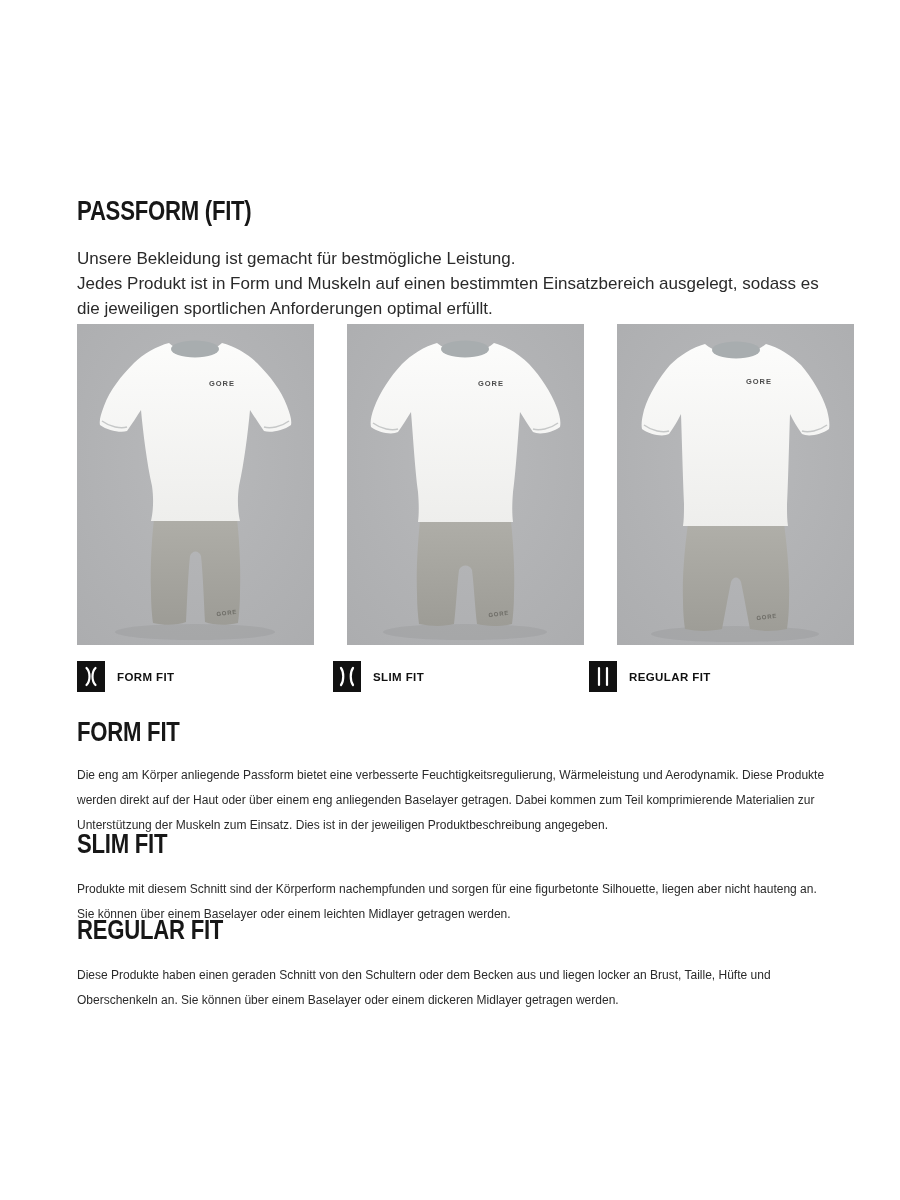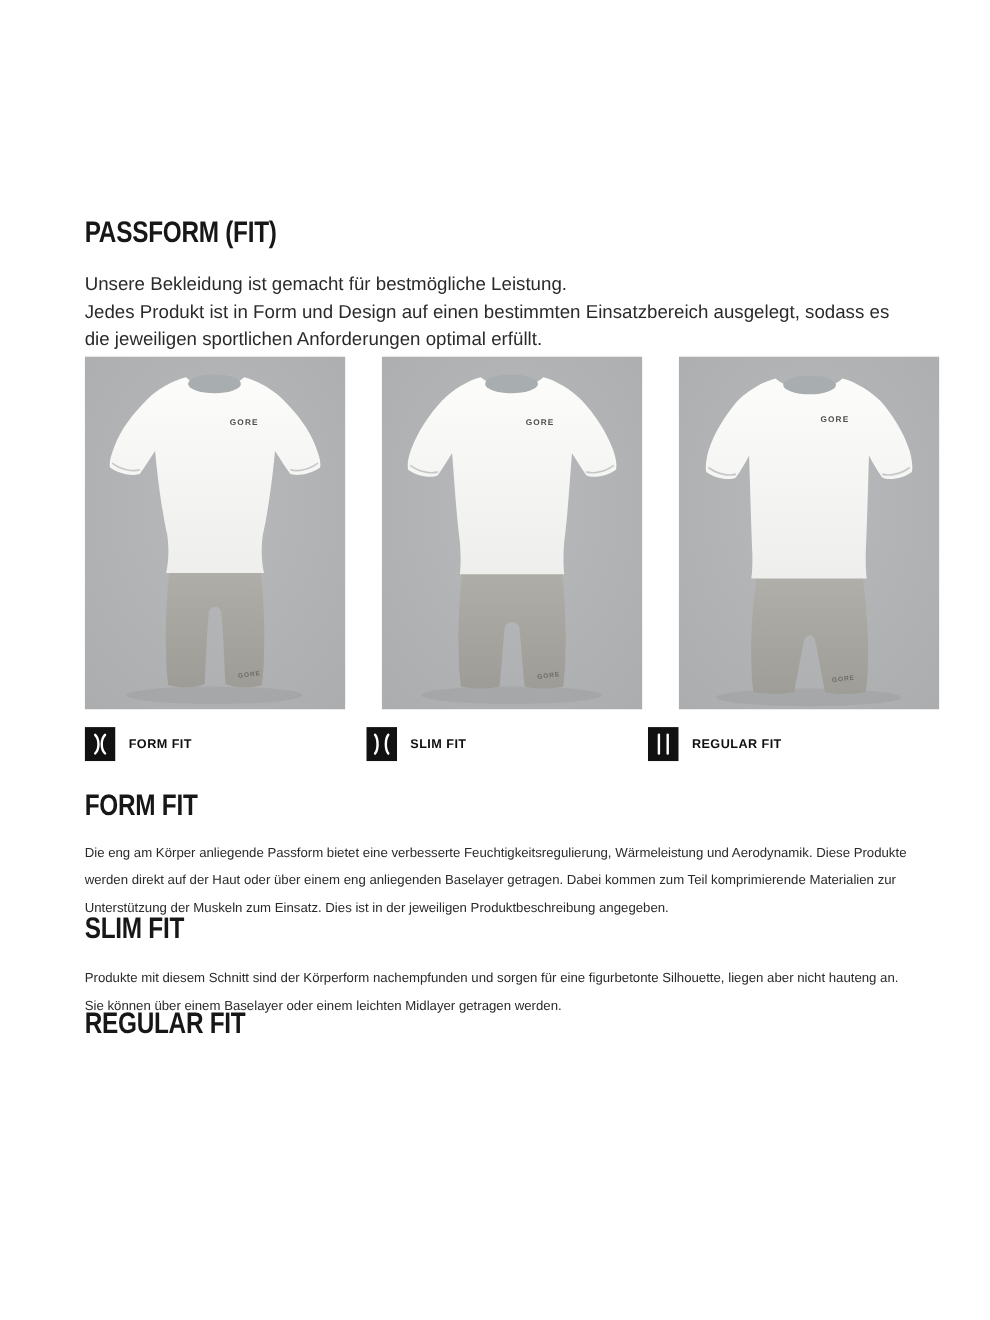--- a/index.html
+++ b/index.html
@@ -43,21 +43,21 @@
 </style>
 </head>
 <body>
 
 <div class="page">
 
   <h1 class="title"><span class="condensed">PASSFORM (FIT)</span></h1>
 
   <div class="intro">
     <div>Unsere Bekleidung ist gemacht für bestmögliche Leistung.</div>
-    <div>Jedes Produkt ist in Form und Design auf einen bestimmten Einsatzbereich ausgelegt, sodass es die jeweiligen sportlichen Anforderungen optimal erfüllt.</div>
+    <div>Jedes Produkt ist in Form und Muskeln auf einen bestimmten Einsatzbereich ausgelegt, sodass es die jeweiligen sportlichen Anforderungen optimal erfüllt.</div>
   </div>
 
   <div class="figures">
 
     <svg class="figure" viewBox="0 0 237 321" xmlns="http://www.w3.org/2000/svg">
       <defs>
         <radialGradient id="bg1" cx="50%" cy="42%" r="75%">
           <stop offset="0%" stop-color="#b8b9bb"></stop>
             <stop offset="100%" stop-color="#acadaf"></stop>
         </radialGradient>
@@ -164,14 +164,15 @@
     </div>
   </div>
 
   <h2 class="section-heading" id="heading-form"><span class="condensed">FORM FIT</span></h2>
   <p class="section-text" id="text-form">Die eng am Körper anliegende Passform bietet eine verbesserte Feuchtigkeitsregulierung, Wärmeleistung und Aerodynamik. Diese Produkte werden direkt auf der Haut oder über einem eng anliegenden Baselayer getragen. Dabei kommen zum Teil komprimierende Materialien zur Unterstützung der Muskeln zum Einsatz. Dies ist in der jeweiligen Produktbeschreibung angegeben.</p>
 
   <h2 class="section-heading" id="heading-slim"><span class="condensed">SLIM FIT</span></h2>
   <p class="section-text" id="text-slim">Produkte mit diesem Schnitt sind der Körperform nachempfunden und sorgen für eine figurbetonte Silhouette, liegen aber nicht hauteng an. Sie können über einem Baselayer oder einem leichten Midlayer getragen werden.</p>
 
   <h2 class="section-heading" id="heading-regular"><span class="condensed">REGULAR FIT</span></h2>
+  <p class="section-text" id="text-regular">Diese Produkte haben einen geraden Schnitt von den Schultern oder dem Becken aus und liegen locker an Brust, Taille, Hüfte und Oberschenkeln an. Sie können über einem Baselayer oder einem dickeren Midlayer getragen werden.</p>
 
 </div>
 
 </body></html>

